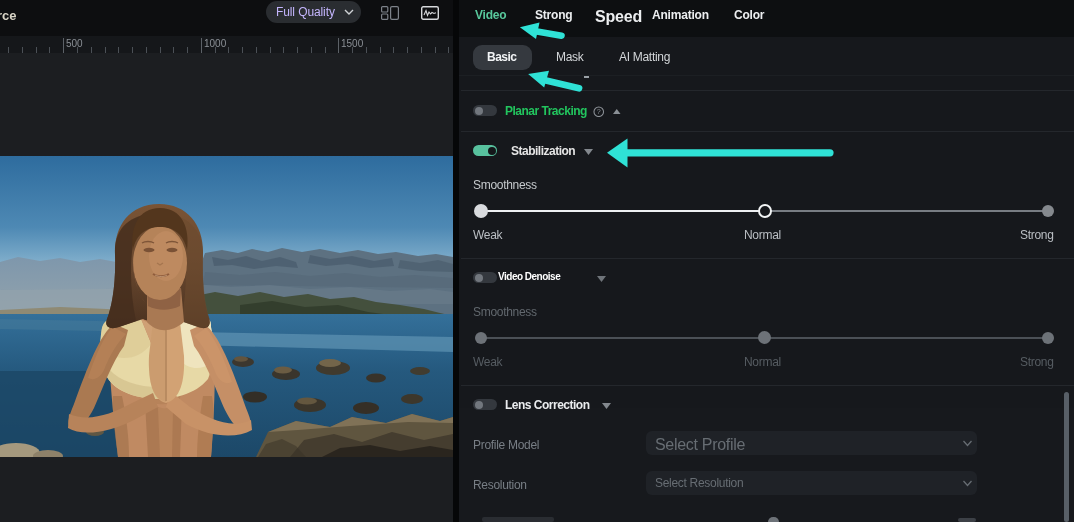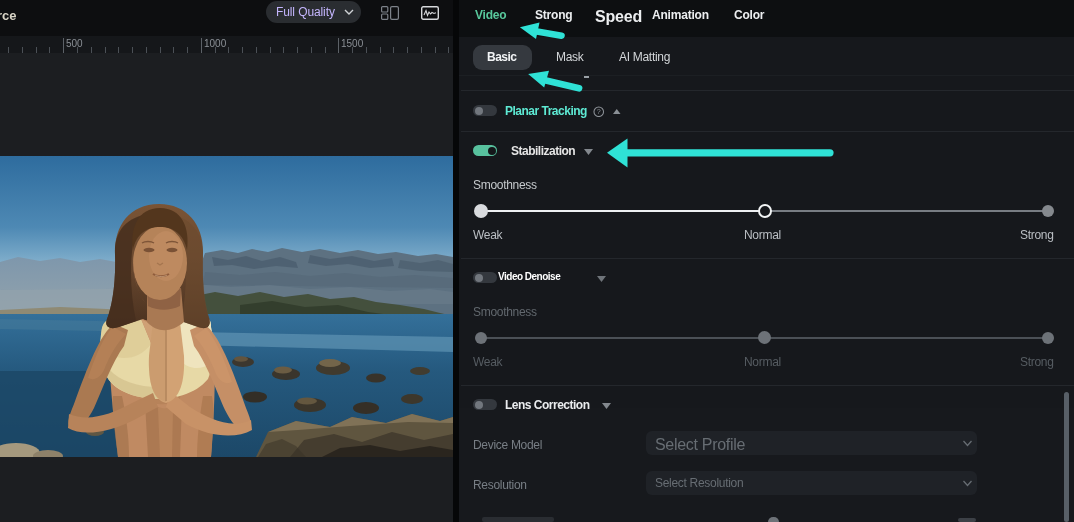--- a/index.html
+++ b/index.html
@@ -217,21 +217,21 @@
     <div class="abs" style="left:28px;top:50px;font-size:12px;font-weight:700;letter-spacing:-0.5px;color:#f2f4f6;">Basic</div>
     <div class="abs" style="left:97px;top:50px;font-size:12px;letter-spacing:-0.3px;color:#d3d6d9;">Mask</div>
     <div class="abs" style="left:160px;top:50px;font-size:12px;letter-spacing:-0.3px;color:#d3d6d9;text-align:right;">AI Matting</div>
     <div class="abs" style="left:0;top:75px;width:615px;height:1px;background:#1c1f23;"></div>
 
     <div class="abs" style="left:125px;top:76px;width:5px;height:2px;background:#9aa0a6;"></div>
     <div class="abs" style="left:2px;top:90px;width:613px;height:1px;background:#24272c;"></div>
 
     <div class="abs" style="left:14px;top:105px;width:24px;height:11px;background:#34383e;border-radius:5.5px;"></div>
     <div class="abs" style="left:15.5px;top:106.5px;width:8px;height:8px;background:#72777e;border-radius:50%;"></div>
-    <div class="abs" style="left:46px;top:104px;font-size:12px;font-weight:700;letter-spacing:-0.5px;color:#5eead4;">Planar Tracking</div>
+    <div class="abs" style="left:46px;top:104px;font-size:12px;font-weight:700;letter-spacing:-0.5px;color:#22c55e;">Planar Tracking</div>
     <svg class="abs" style="left:134px;top:105.5px;" width="11.5" height="11.5" viewBox="0 0 12 12">
       <circle cx="6" cy="6" r="5" fill="none" stroke="#8d9298" stroke-width="1.1"></circle>
       <text x="6" y="8.6" text-anchor="middle" font-size="7.5" fill="#8d9298" font-family="Liberation Sans">?</text>
     </svg>
     <svg class="abs" style="left:154px;top:108.5px;" width="7.5" height="5" viewBox="0 0 9 6">
       <path d="M4.5 0 L9 6 L0 6 Z" fill="#8a8f95"></path>
     </svg>
     <div class="abs" style="left:2px;top:131px;width:613px;height:1px;background:#24272c;"></div>
 
     <div class="abs" style="left:14px;top:145px;width:24px;height:11px;background:#58c19e;border-radius:5.5px;"></div>
@@ -273,21 +273,21 @@
     <div class="abs" style="left:285px;top:355px;font-size:12px;letter-spacing:-0.3px;color:#565c62;">Normal</div>
     <div class="abs" style="left:561px;top:355px;font-size:12px;letter-spacing:-0.3px;color:#565c62;">Strong</div>
     <div class="abs" style="left:2px;top:385px;width:613px;height:1px;background:#24272c;"></div>
 
     <div class="abs" style="left:14px;top:399px;width:24px;height:11px;background:#34383e;border-radius:5.5px;"></div>
     <div class="abs" style="left:15.5px;top:400.5px;width:8px;height:8px;background:#72777e;border-radius:50%;"></div>
     <div class="abs" style="left:46px;top:398px;font-size:12px;font-weight:700;letter-spacing:-0.5px;color:#eaecee;">Lens Correction</div>
     <svg class="abs" style="left:143px;top:403px;" width="9" height="6" viewBox="0 0 9 6">
       <path d="M0 0 L9 0 L4.5 6 Z" fill="#83888e"></path>
     </svg>
-    <div class="abs" style="left:14px;top:438px;font-size:12px;letter-spacing:-0.3px;color:#787e85;">Device Model</div>
+    <div class="abs" style="left:14px;top:438px;font-size:12px;letter-spacing:-0.3px;color:#787e85;">Profile Model</div>
     <div class="abs" style="left:187px;top:431px;width:331px;height:24px;background:#1f2227;border-radius:6px;"></div>
     <div class="abs" style="left:196px;top:436px;font-size:16px;letter-spacing:-0.3px;color:#676d73;">Select Profile</div>
     <svg class="abs" style="left:503px;top:440px;" width="11" height="7" viewBox="0 0 11 7">
       <path d="M1.5 1 L5.5 5.5 L9.5 1" fill="none" stroke="#676d73" stroke-width="1.3"></path>
     </svg>
     <div class="abs" style="left:14px;top:478px;font-size:12px;letter-spacing:-0.3px;color:#787e85;">Resolution</div>
     <div class="abs" style="left:187px;top:471px;width:331px;height:24px;background:#1f2227;border-radius:6px;"></div>
     <div class="abs" style="left:196px;top:476px;font-size:12px;letter-spacing:-0.3px;color:#676d73;">Select Resolution</div>
     <svg class="abs" style="left:503px;top:480px;" width="11" height="7" viewBox="0 0 11 7">
       <path d="M1.5 1 L5.5 5.5 L9.5 1" fill="none" stroke="#676d73" stroke-width="1.3"></path>

